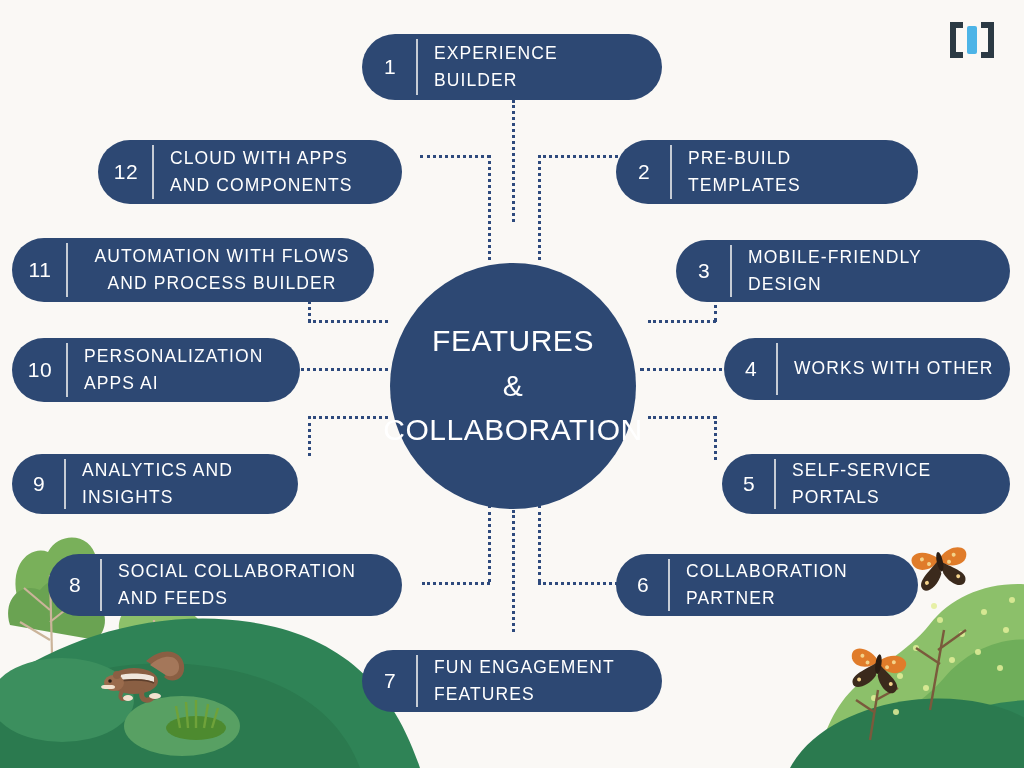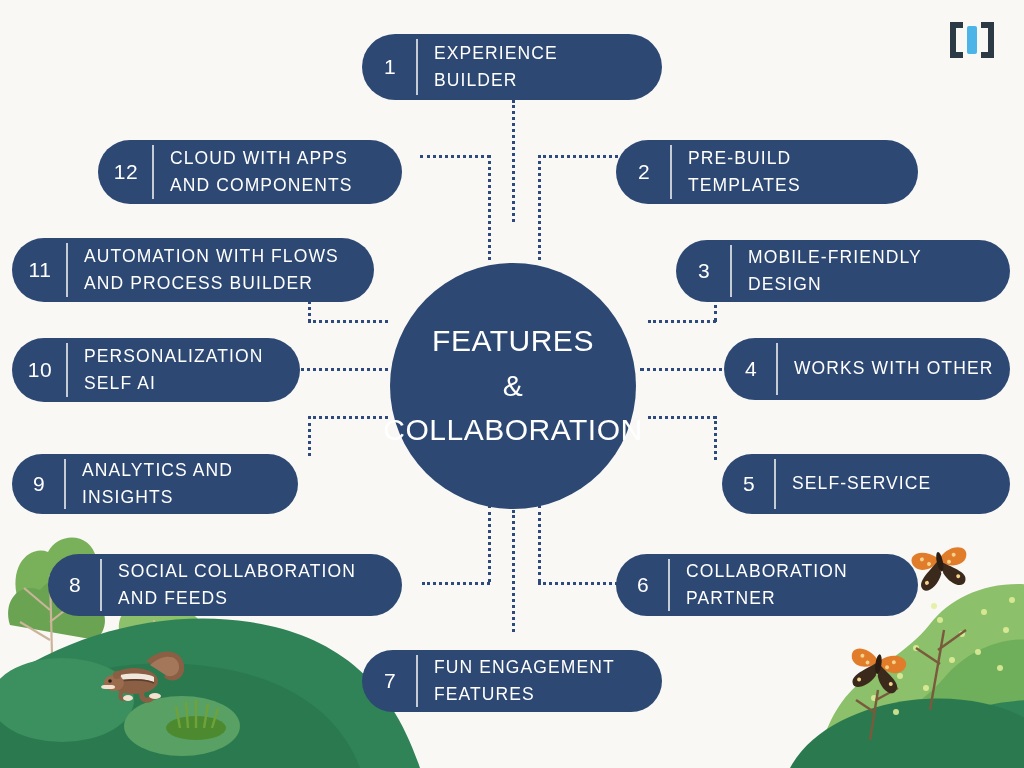--- a/index.html
+++ b/index.html
@@ -293,41 +293,41 @@
   </div>
 
   <div class="pill" style="left:616px; top:140px; width:302px; height:64px;">
     <div class="num" style="width:56px;">2</div>
     <div class="txt">
       <span>PRE-BUILD</span>
       <span>TEMPLATES</span>
     </div>
   </div>
 
-  <div class="pill" style="left:12px; top:238px; width:362px; height:64px;">
+  <div class="pill" style="left:12px; top:238px; width:362px; height:64px;text-align:center;">
     <div class="num" style="width:56px;">11</div>
     <div class="txt">
       <span>AUTOMATION WITH FLOWS</span>
       <span>AND PROCESS BUILDER</span>
     </div>
   </div>
 
   <div class="pill" style="left:676px; top:240px; width:334px; height:62px;">
     <div class="num" style="width:56px;">3</div>
     <div class="txt">
       <span>MOBILE-FRIENDLY</span>
       <span>DESIGN</span>
     </div>
   </div>
 
   <div class="pill" style="left:12px; top:338px; width:288px; height:64px;">
     <div class="num" style="width:56px;">10</div>
     <div class="txt">
       <span>PERSONALIZATION</span>
-      <span>SELF AI</span>
+      <span>APPS AI</span>
     </div>
   </div>
 
   <div class="pill" style="left:724px; top:338px; width:286px; height:62px;">
     <div class="num" style="width:54px;">4</div>
     <div class="txt">
       <span>WORKS WITH OTHER</span>
     </div>
   </div>
 
@@ -336,20 +336,21 @@
     <div class="txt">
       <span>ANALYTICS AND</span>
       <span>INSIGHTS</span>
     </div>
   </div>
 
   <div class="pill" style="left:722px; top:454px; width:288px; height:60px;">
     <div class="num" style="width:54px;">5</div>
     <div class="txt">
       <span>SELF-SERVICE</span>
+      <span>PORTALS</span>
     </div>
   </div>
 
   <div class="pill" style="left:48px; top:554px; width:354px; height:62px;">
     <div class="num" style="width:54px;">8</div>
     <div class="txt">
       <span>SOCIAL COLLABORATION</span>
       <span>AND FEEDS</span>
     </div>
   </div>

